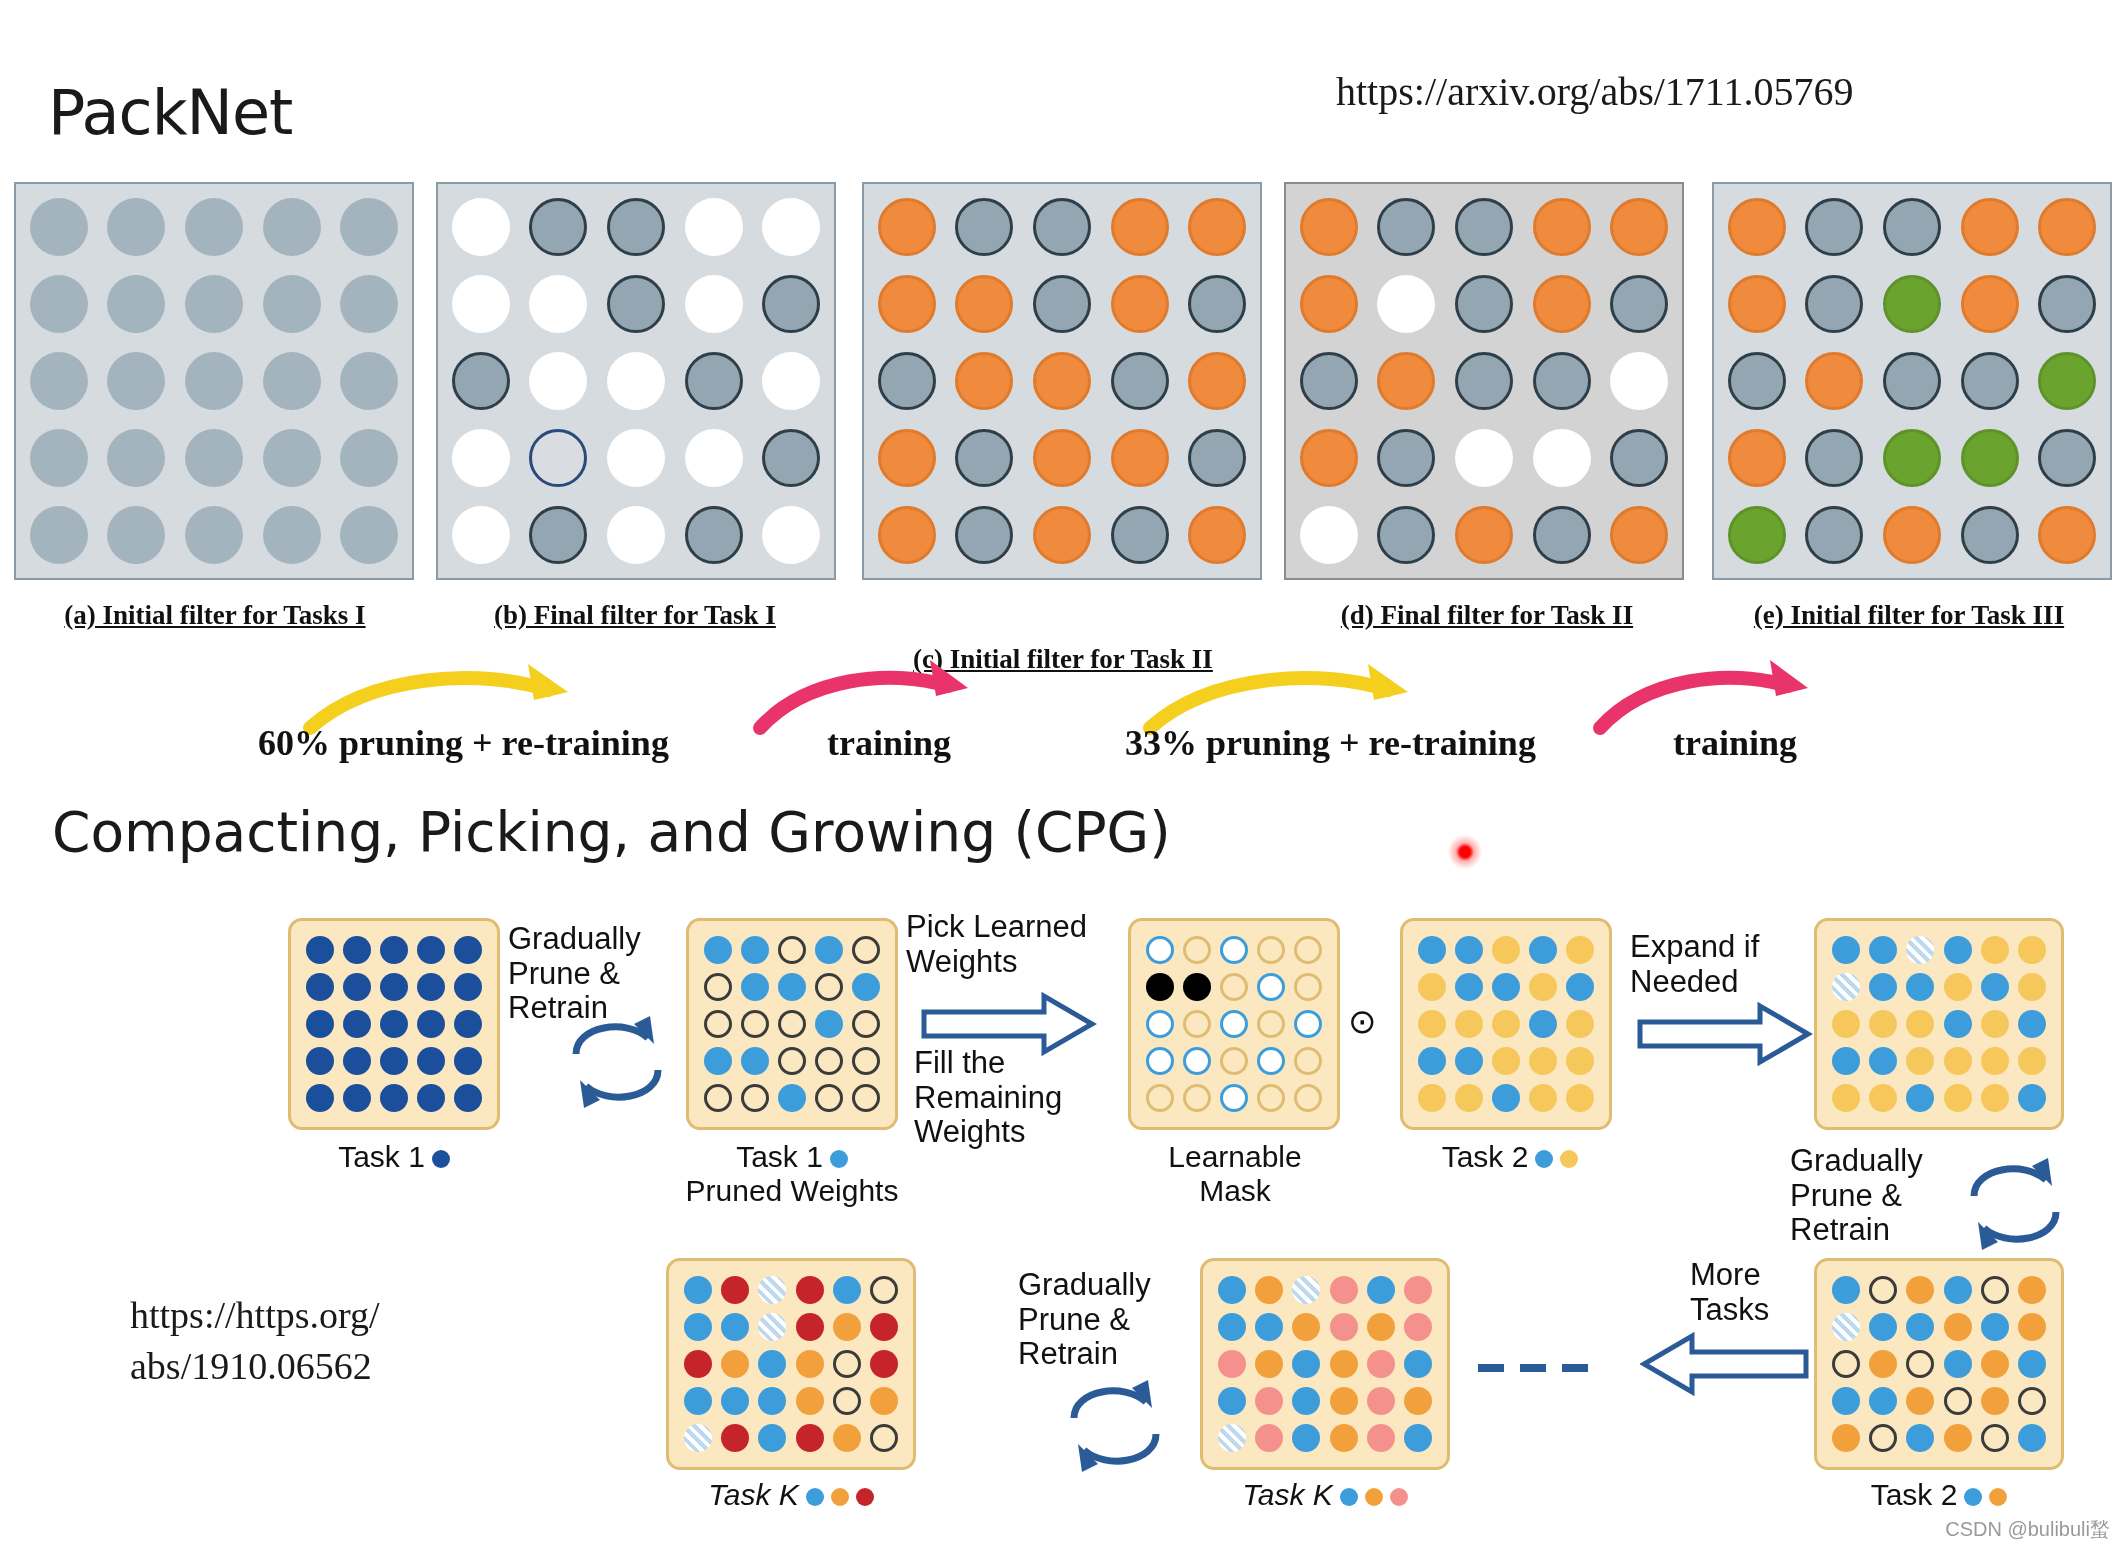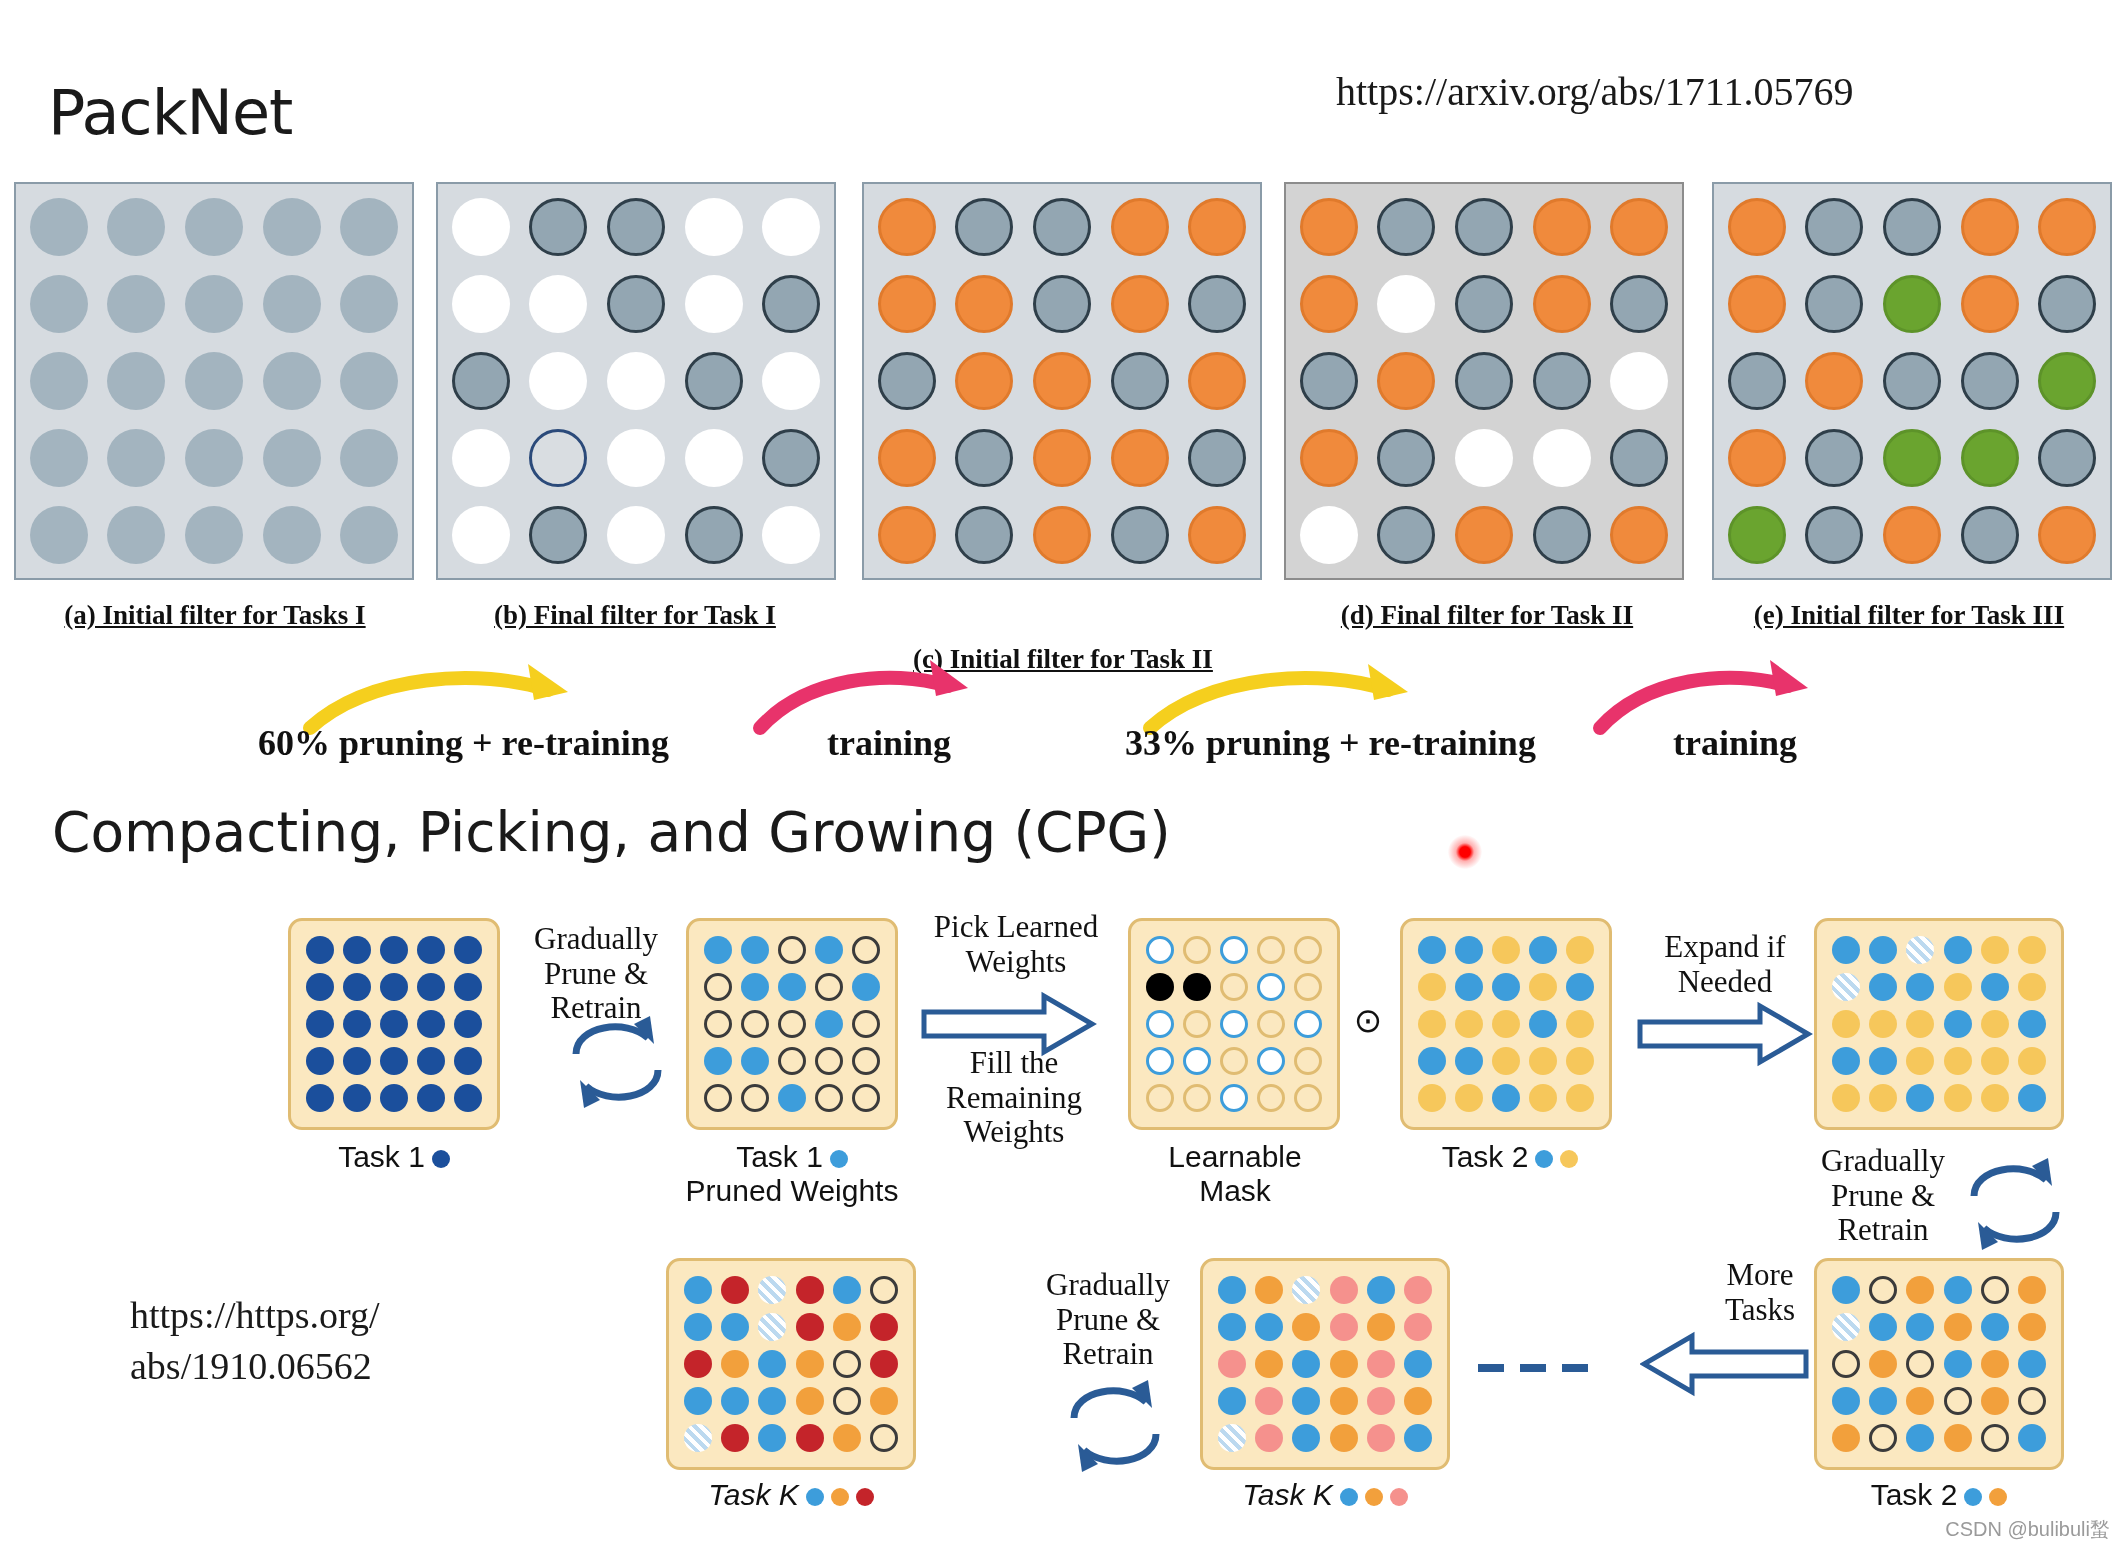--- a/index.html
+++ b/index.html
@@ -135,22 +135,21 @@
     text-align:center;
     white-space:nowrap;
   }
   .clabel i{font-style:italic;}
   .legdot{display:inline-block;width:18px;height:18px;border-radius:50%;vertical-align:middle;margin-left:7px;}
 
   .anno{
     position:absolute;
     font-size:31px;
     line-height:1.12;
-    text-align:center;
-    font-family:Liberation Serif, serif;
+    font-family:Liberation Sans, sans-serif;
     color:#111;
   }
 
   #watermark{
     right:14px;bottom:8px;
     font-size:20px;color:#9a9a9a;
     font-family:"Liberation Sans", sans-serif;
   }
   svg{display:block;}
 </style>

